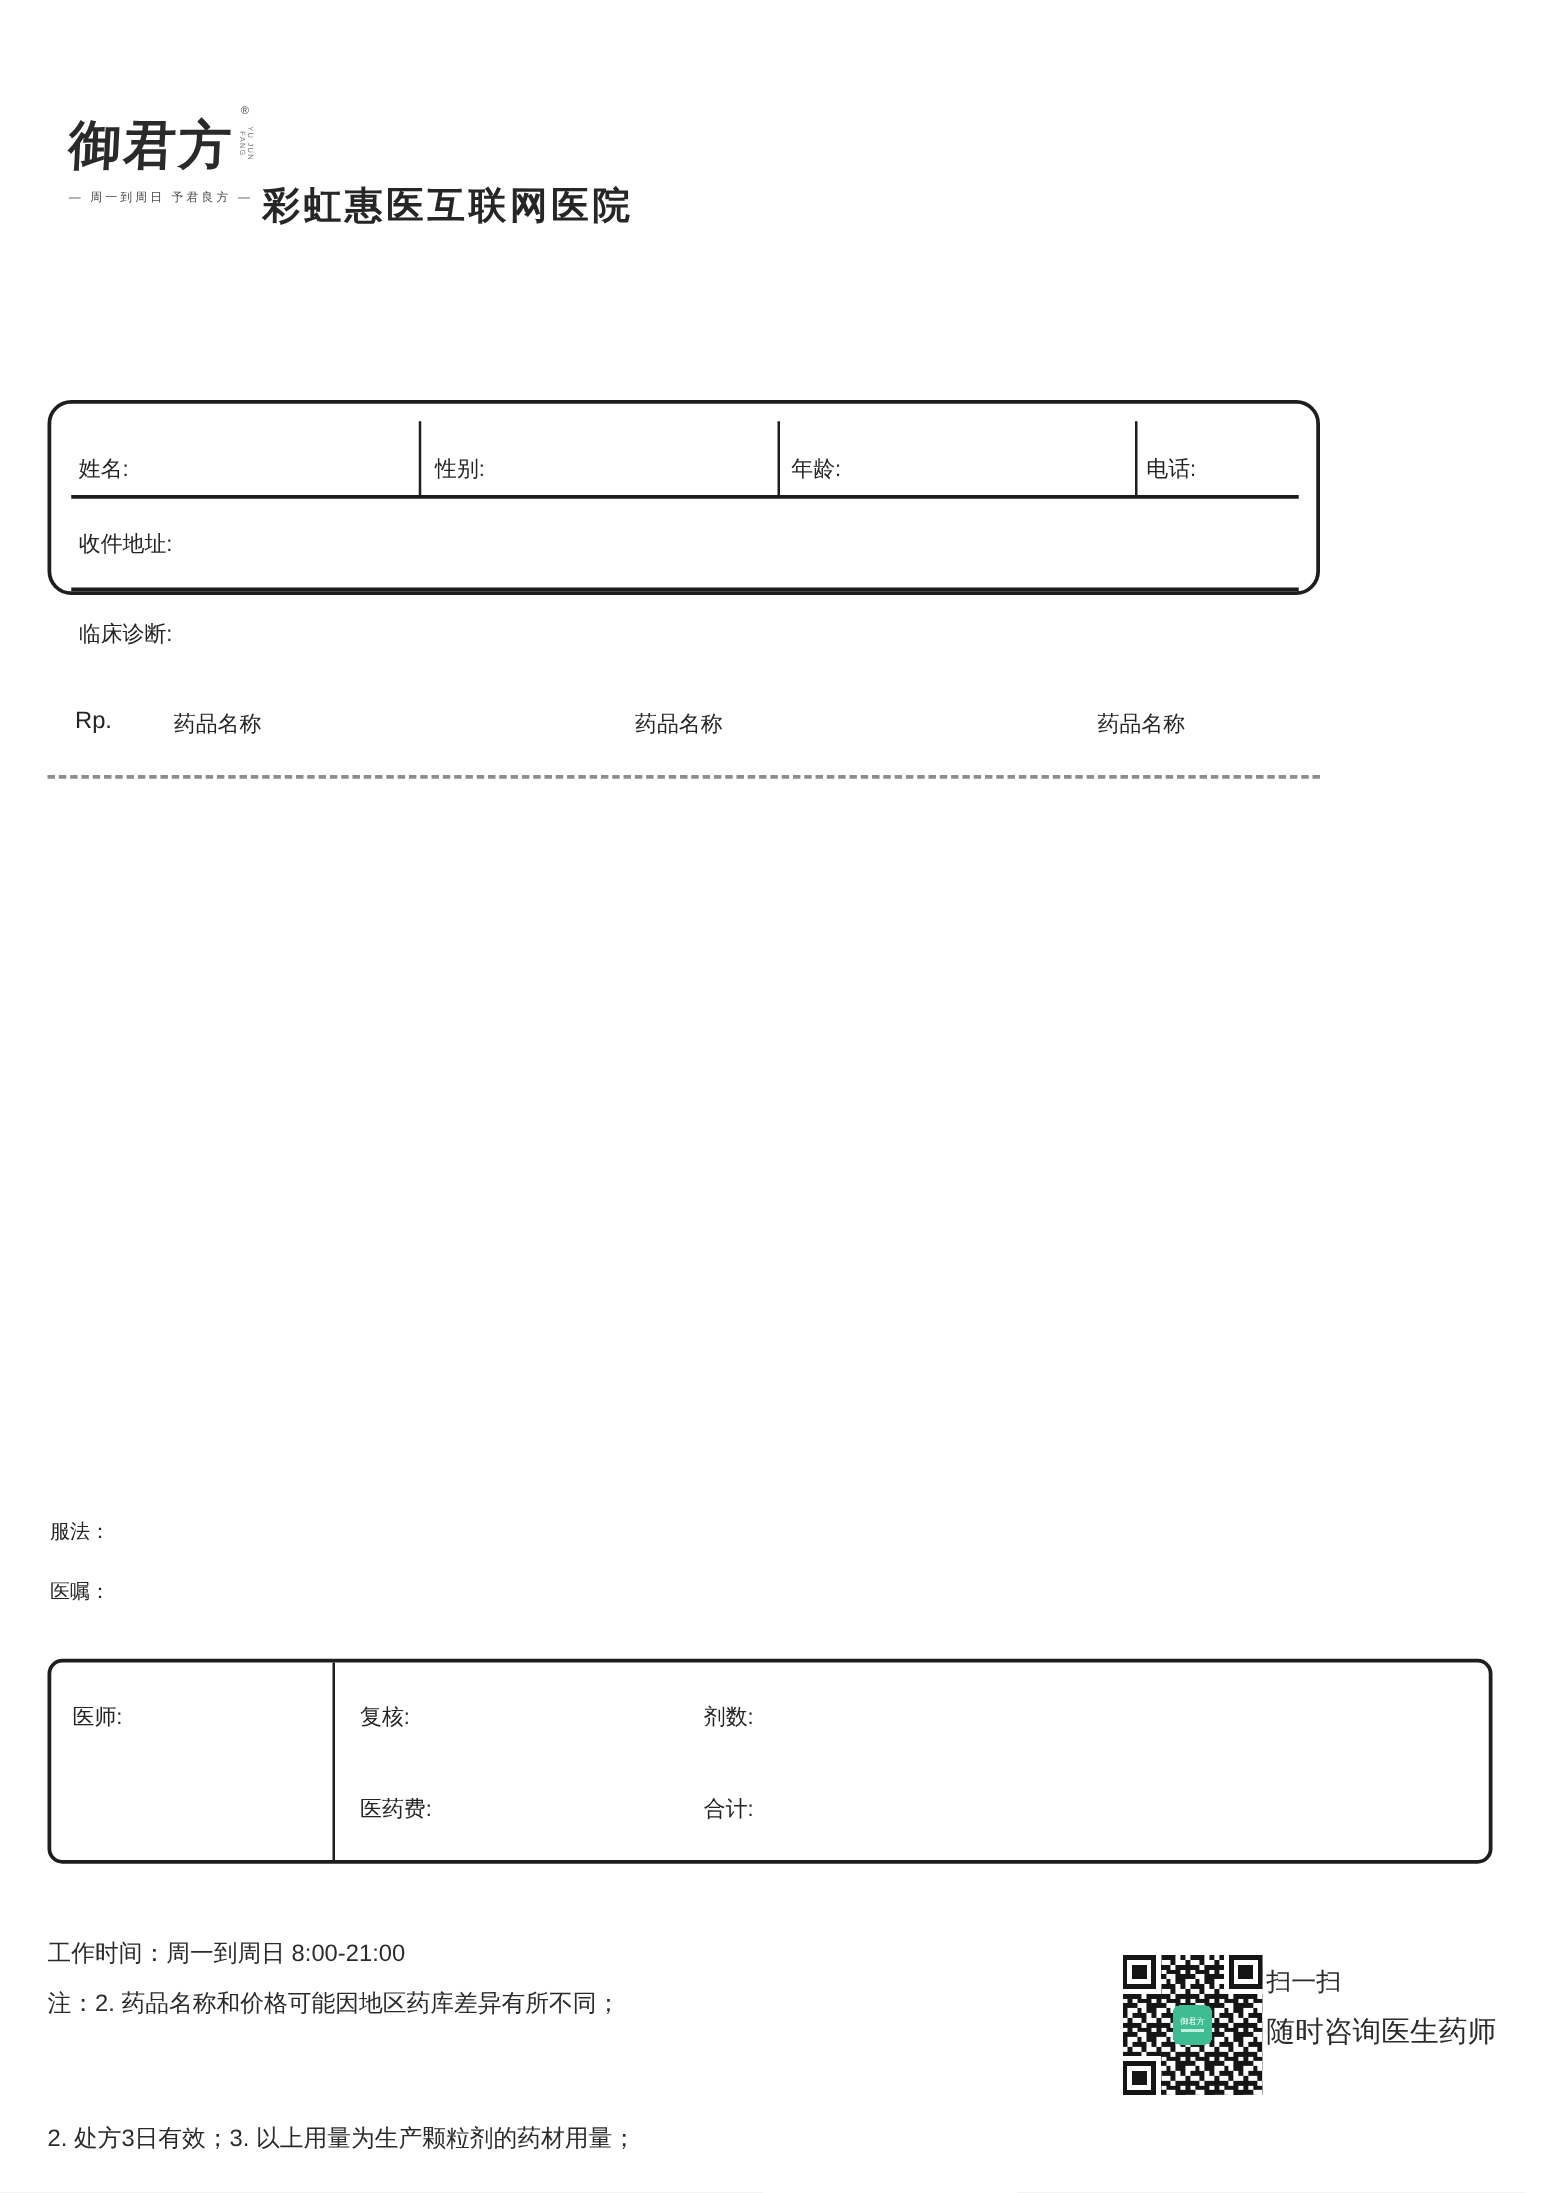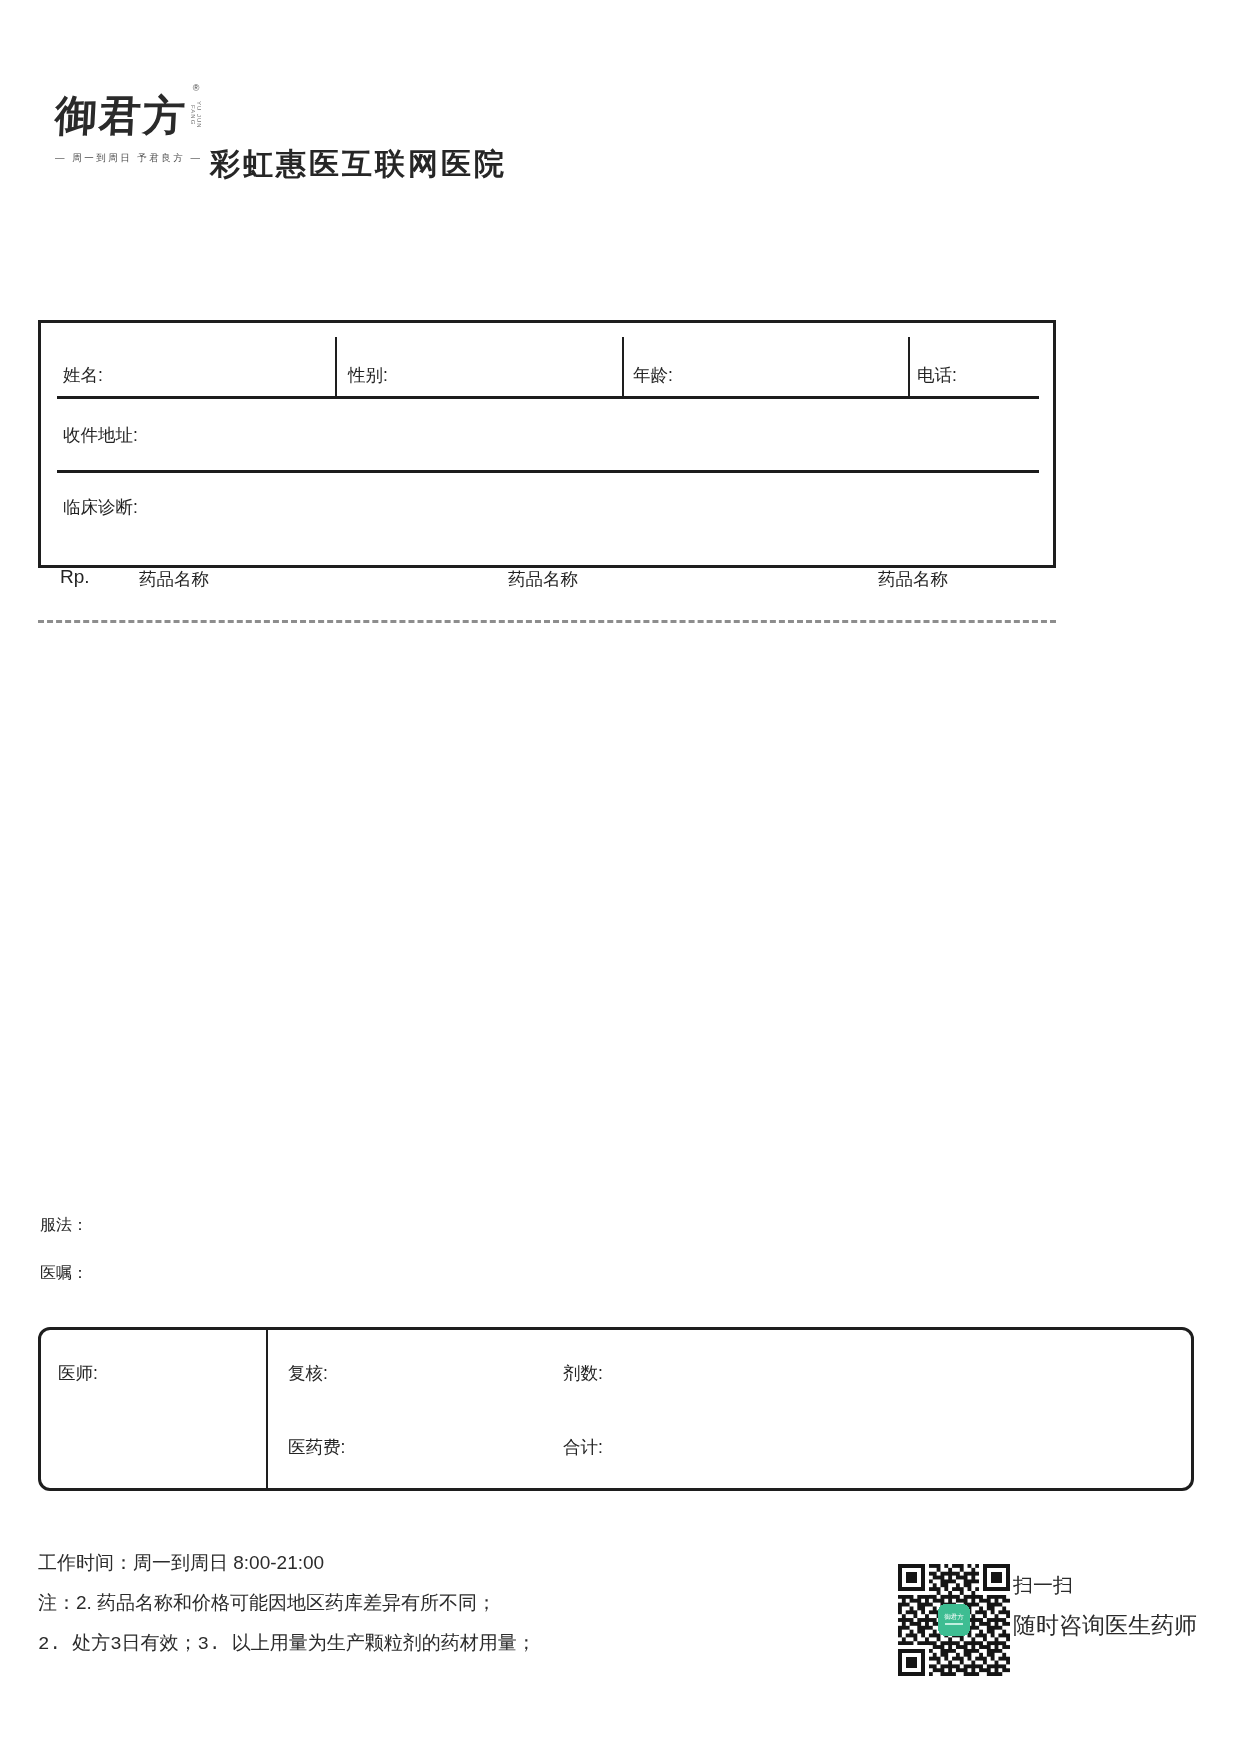--- a/index.html
+++ b/index.html
@@ -31,22 +31,22 @@
     position:absolute; left:210px; top:100px;
     font-size:30px; font-weight:bold; letter-spacing:3px; color:#262626;margin-top:44px;
   }
   
   .notice-row { position:absolute; left:38px; top:250px; width:1018px; height:26px; font-size:17.5px; color:#2b2b2b; }
   .notice-text { position:absolute; left:0; top:0; }
   .date-label { position:absolute; left:625px; top:0; }
   .rx-label   { position:absolute; left:887px; top:0; }
   
   .patient-box {
-    position:absolute; left:38px; top:320px; width:1018px; height:248px;
-    border:3px solid #1e1e1e; border-radius:0;padding-left:36px;
+    position:absolute; left:38px; top:320px; width:1018px; height:156px;
+    border:3px solid #1e1e1e; border-radius:19px;padding-left:36px;
   }
   .pb-label { position:absolute; font-size:17.5px; font-weight:500; color:#242424; }
   .lbl-name   { left:22px;  top:40px; }
   .lbl-gender { left:307px; top:40px; }
   .lbl-age    { left:592px; top:40px; }
   .lbl-phone  { left:876px; top:40px; }
   .v-div { position:absolute; top:14px; height:59px; width:2px; background:#1e1e1e; }
   .vd1 { left:294px; } .vd2 { left:581px; } .vd3 { left:867px; }
   .h-line { position:absolute; left:16px; right:14px; height:3px; background:#1c1c1c; }
   .hl1 { top:73px; } .hl2 { top:147px; }
@@ -72,21 +72,21 @@
   }
   .so-div { position:absolute; left:225px; top:0; bottom:0; width:2px; background:#1e1e1e; }
   .so-label { position:absolute; font-size:17.5px; font-weight:500; color:#242424; }
   .lbl-physician { left:17px;  top:31px; }
   .lbl-review    { left:247px; top:31px; }
   .lbl-doses     { left:522px; top:31px; }
   .lbl-fee       { left:247px; top:105px; }
   .lbl-total     { left:522px; top:105px; }
   
   .foot-line { position:absolute; left:38px; font-size:19px; color:#2b2b2b; }
-  .fl1 { top:1550px; } .fl2 { top:1590px; } .fl3 { top:1630px;font-family:Liberation Mono, monospace; }
+  .fl1 { top:1550px; } .fl2 { top:1590px; } .fl3 { top:1698px; }
   .qr-wrap { position:absolute; left:898px; top:1564px; width:112px; height:112px; }
   .qr-wrap svg { width:112px; height:112px; display:block; }
   .scan-title { position:absolute; left:1013px; top:1572px; font-size:20px; color:#2b2b2b; }
   .scan-sub   { position:absolute; left:1013px; top:1610px; font-size:23px; color:#2b2b2b; }
 </style>
 </head>
 <body>
 
 <div class="page">
 

